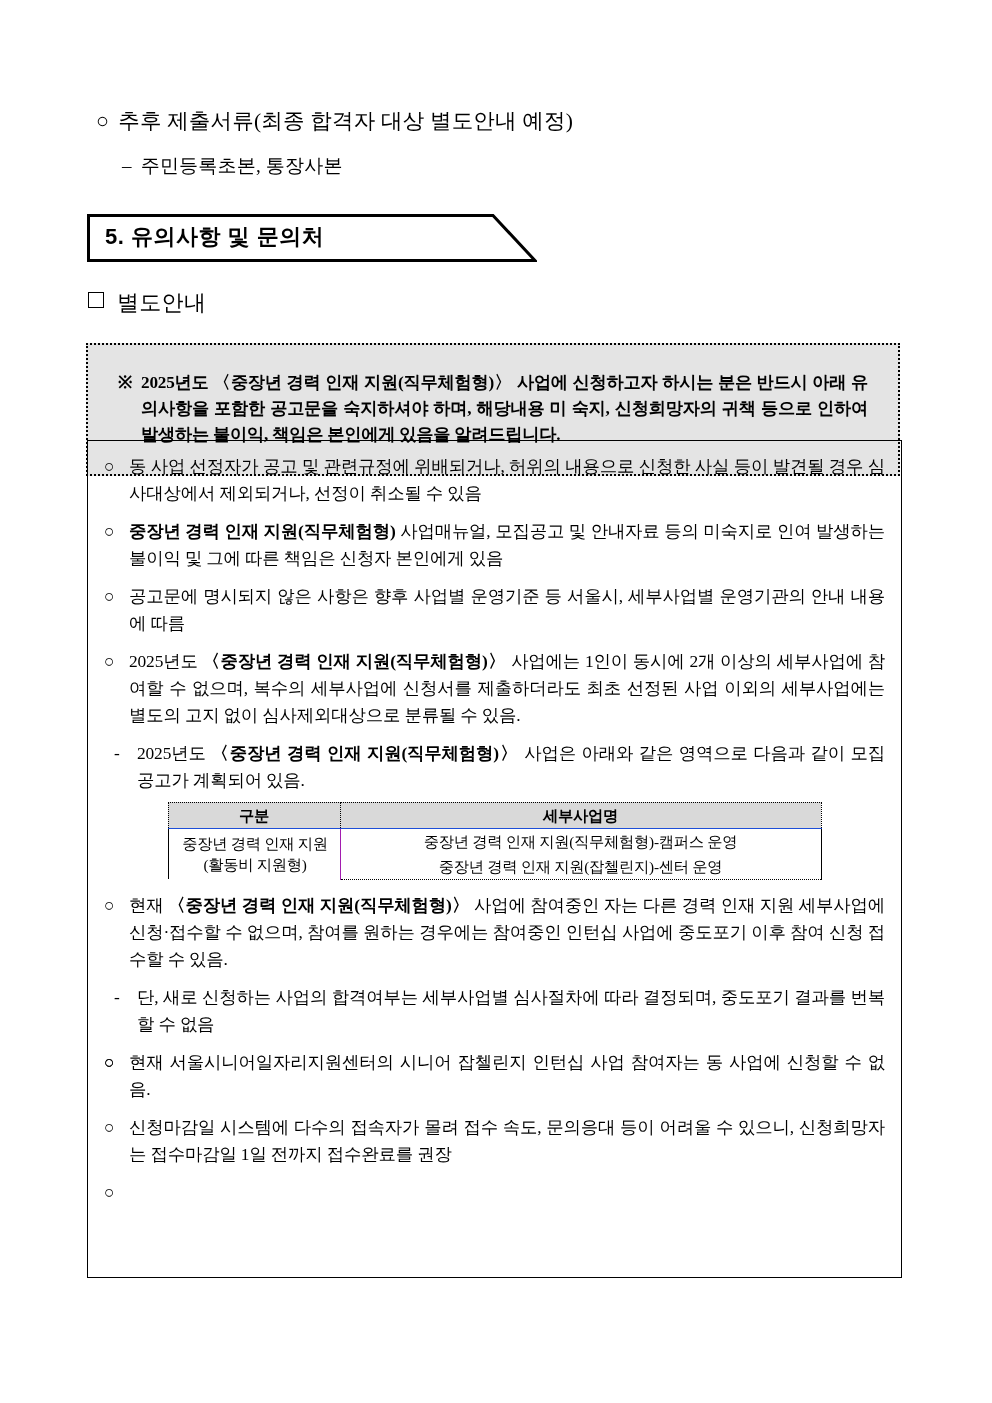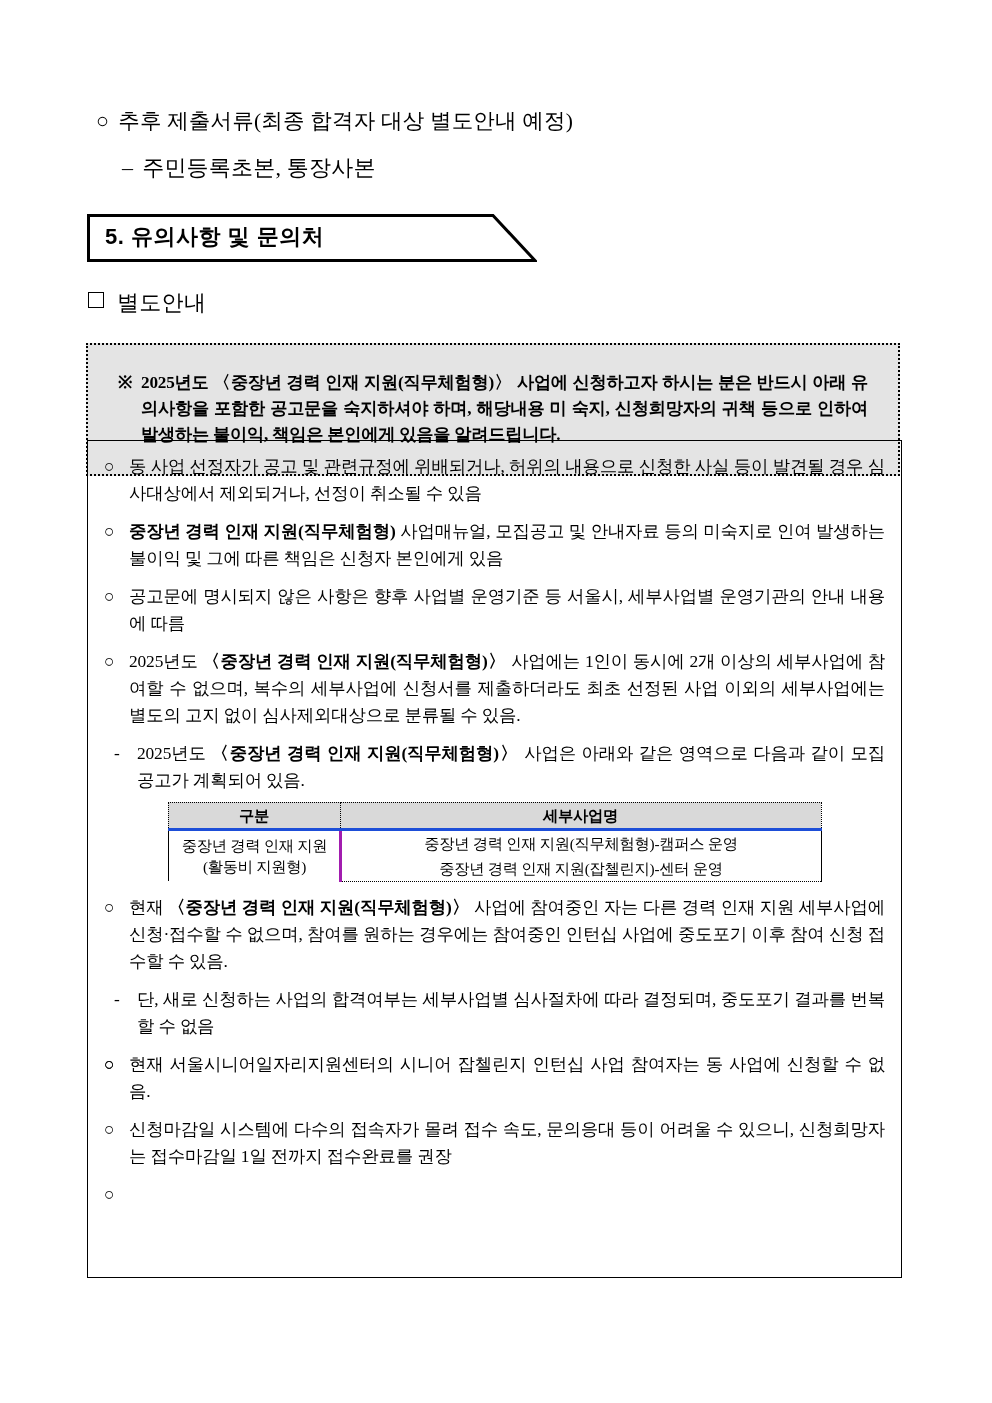--- a/index.html
+++ b/index.html
@@ -31,21 +31,21 @@
     top: 108px;
     width: 800px;
   }
   .intro-line-1 {
     font-size: 21.5px;
     letter-spacing: 0.2px;
     white-space: nowrap;
     line-height: 1.25;
   }
   .intro-line-2 {
-    font-size: 22px;
+    font-size: 19px;
     letter-spacing: 0.2px;
     white-space: nowrap;
     margin-top: 19px;
     padding-left: 26px;
     line-height: 1.25;
   }
   .bul-circle { margin-right: 9px; }
   .bul-dash   { margin-right: 9px; }
 
   
@@ -172,36 +172,36 @@
   table.detail td {
     border: 1px dotted #000;
     text-align: center;
     padding: 2px 4px;
     line-height: 1.38;
     font-weight: normal;
   }
   table.detail thead th {
     background: #d9d9d9;
     font-weight: bold;
-    border-bottom: 3px solid #1d4ed8;
+    border-bottom: 1px solid #1d4ed8;
   }
   table.detail tbody td {
     border-left: 1px solid #000;
     border-right: 1px solid #000;
     border-top: none;
     border-bottom: none;
   }
   table.detail tbody tr:last-child td {
     border-bottom: 1px dotted #000;
   }
   table.detail .c1 { width: 172px; }
   table.detail .c2 { width: 481px; }
   table.detail td.c1-cell {
     vertical-align: middle;
-    border-right: 3px solid #a21caf;
+    border-right: 1px solid #a21caf;
     padding-left: 6px;
   }
 </style>
 </head>
 <body>
 
 <div class="page">
 
   <div class="intro">
     <div class="intro-line-1">

